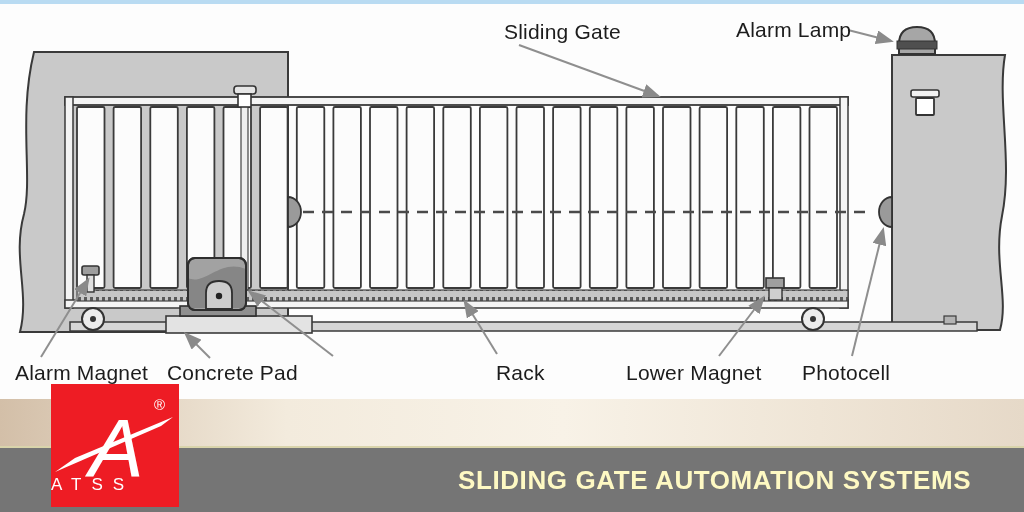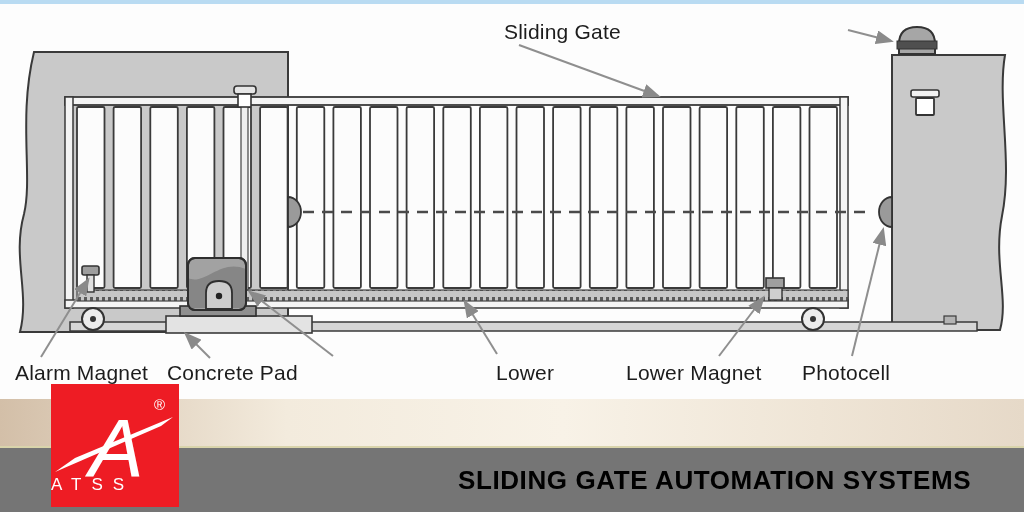--- a/index.html
+++ b/index.html
@@ -15,21 +15,21 @@
     letter-spacing:0.2px;font-weight:400;
   }
   .cream-band{
     position:absolute;left:0;top:399px;width:1024px;height:49px;
     background:linear-gradient(90deg,#d3bfa8 0%,#f3ebdd 28%,#f8f2e7 55%,#efe5d6 80%,#e6d9c8 100%);
     border-bottom:2px solid #d9d4ab;box-sizing:border-box;
   }
   .gray-band{position:absolute;left:0;top:448px;width:1024px;height:64px;background:#757575;}
   .banner-title{
     position:absolute;left:458px;top:0;height:59px;line-height:64px;
-    color:#000000;font-size:26px;font-weight:700;letter-spacing:0.6px;white-space:nowrap;
+    color:#fef9c3;font-size:26px;font-weight:700;letter-spacing:0.6px;white-space:nowrap;
   }
   .logo{
     position:absolute;left:51px;top:384px;width:128px;height:123px;
     background:#ee1c24;z-index:5;
   }
   .logo-reg{
     position:absolute;right:14px;top:13px;color:#ffffff;font-size:15px;line-height:15px;
   }
   .logo-brand{
     position:absolute;left:0;right:0;bottom:12px;color:#ffffff;
@@ -152,23 +152,24 @@
         <line x1="41" y1="357" x2="88" y2="280" marker-end="url(#arrow)"></line>
         <line x1="210" y1="358" x2="186" y2="334" marker-end="url(#arrow)"></line>
         <line x1="333" y1="356" x2="250" y2="292" marker-end="url(#arrow)"></line>
         <line x1="497" y1="354" x2="465" y2="302" marker-end="url(#arrow)"></line>
         <line x1="719" y1="356" x2="763" y2="298" marker-end="url(#arrow)"></line>
         <line x1="852" y1="356" x2="883" y2="230" marker-end="url(#arrow)"></line>
       </g>
     </svg>
 
     <div class="dlabel" style="left:504px;top:20px">Sliding Gate</div>
+    <div class="dlabel" style="left:736px;top:18px">Alarm Lamp</div>
     <div class="dlabel" style="left:15px;top:361px">Alarm Magnet</div>
     <div class="dlabel" style="left:167px;top:361px">Concrete Pad</div>
-    <div class="dlabel" style="left:496px;top:361px">Lower</div>
+    <div class="dlabel" style="left:496px;top:361px">Rack</div>
     <div class="dlabel" style="left:802px;top:361px">Photocell</div>
     <div class="dlabel" style="left:626px;top:361px">Lower Magnet</div>
   </div>
 
   <div class="cream-band"></div>
   <div class="gray-band">
     <div class="banner-title">SLIDING GATE AUTOMATION SYSTEMS</div>
   </div>
 
   <div class="logo">

